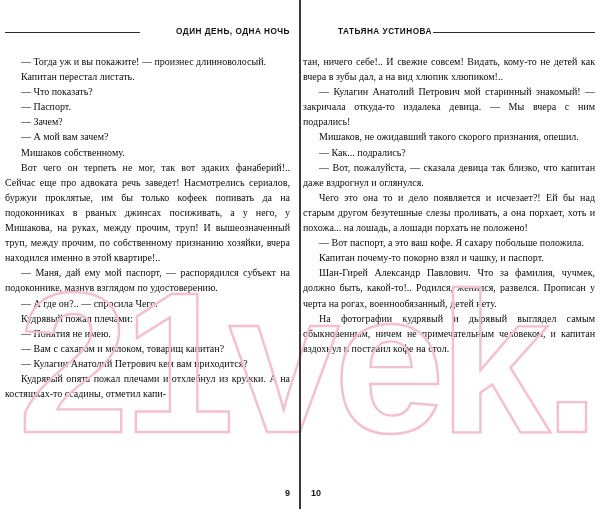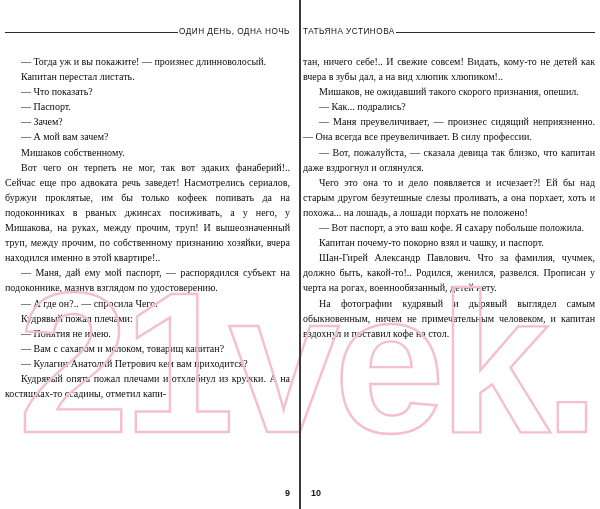--- a/index.html
+++ b/index.html
@@ -70,25 +70,26 @@
     margin-bottom: 15px;
   }
   .runhead .rule {
     flex: 1 1 auto;
     height: 1.5px;
     background: #2b2b2b;
   }
   .runhead .title {
     font-family: "Liberation Sans", "DejaVu Sans", sans-serif;
     font-size: 8.2px;
-    font-weight: normal;
+    font-weight: bold;
     letter-spacing: 0.5px;
     color: #111111;
     white-space: nowrap;
     line-height: 1;
+    margin-left: 35px;
   }
   .left  .runhead .title { padding-left: 1px; }
   .right .runhead .title { padding-right: 1px; }
 
   
   .body-text p {
     margin: 0;
     font-size: 10px;
     line-height: 15.1px;
     text-align: justify;
@@ -150,23 +151,23 @@
   <div class="page right">
     <div class="page-inner">
 
       <div class="runhead">
         <div class="title">ТАТЬЯНА УСТИНОВА</div>
         <div class="rule"></div>
       </div>
 
       <div class="body-text" id="right-body">
           <p class="cont">тан, ничего себе!.. И свежие совсем! Видать, кому-то не детей как вчера в зубы дал, а на вид хлюпик хлюпиком!..</p>
+          <p>— Кулагин Анатолий Петрович мой старинный знакомый! — закричала откуда-то издалека деви­ца. — Мы вчера с ним подрались!</p>
           <p>Мишаков, не ожидавший такого скорого при­знания, опешил.</p>
           <p>— Как... подрались?</p>
-          <p>— Маня преувеличивает, — произнес сидящий неприязненно. — Она всегда все преувеличивает. В силу профессии.</p>
           <p>— Вот, пожалуйста, — сказала девица так близ­ко, что капитан даже вздрогнул и оглянулся.</p>
           <p>Чего это она то и дело появляется и исчезает?! Ей бы над старым другом безутешные слезы про­ливать, а она порхает, хоть и похожа... на лошадь, а лошади порхать не положено!</p>
           <p>— Вот паспорт, а это ваш кофе. Я сахару по­больше положила.</p>
           <p>Капитан почему-то покорно взял и чашку, и па­спорт.</p>
           <p>Шан-Гирей Александр Павлович. Что за фами­лия, чучмек, должно быть, какой-то!.. Родился, же­нился, развелся. Прописан у черта на рогах, воен­нообязанный, детей нету.</p>
           <p>На фотографии кудрявый и дырявый выглядел самым обыкновенным, ничем не примечательным человеком, и капитан вздохнул и поставил кофе на стол.</p>
         </div>
     </div>
     <div class="folio">10</div>
   </div>

